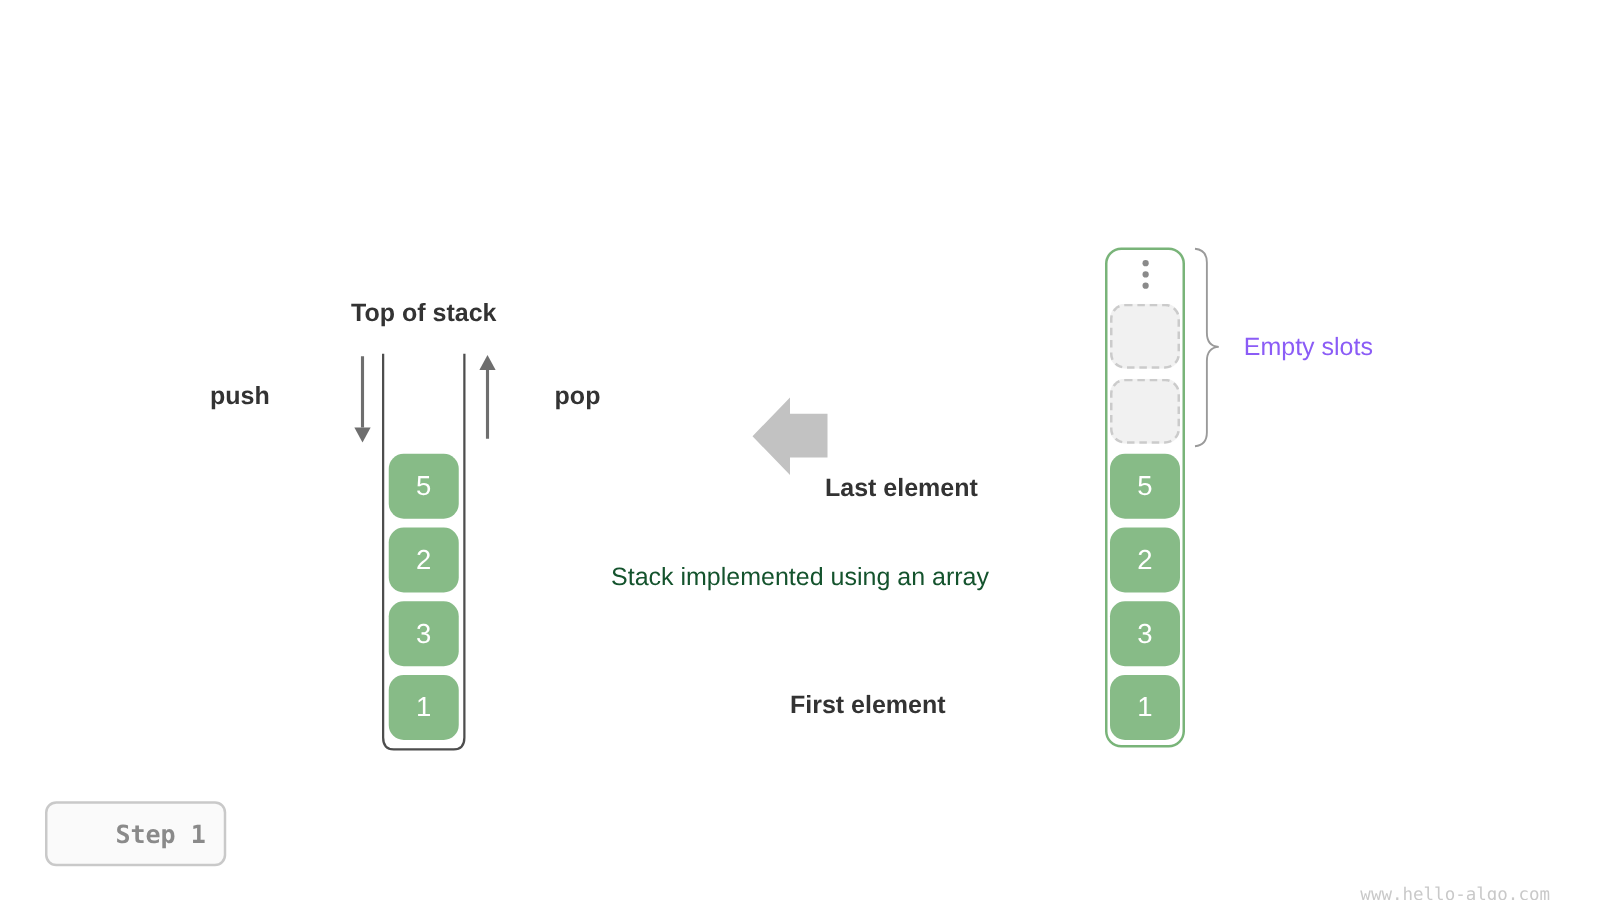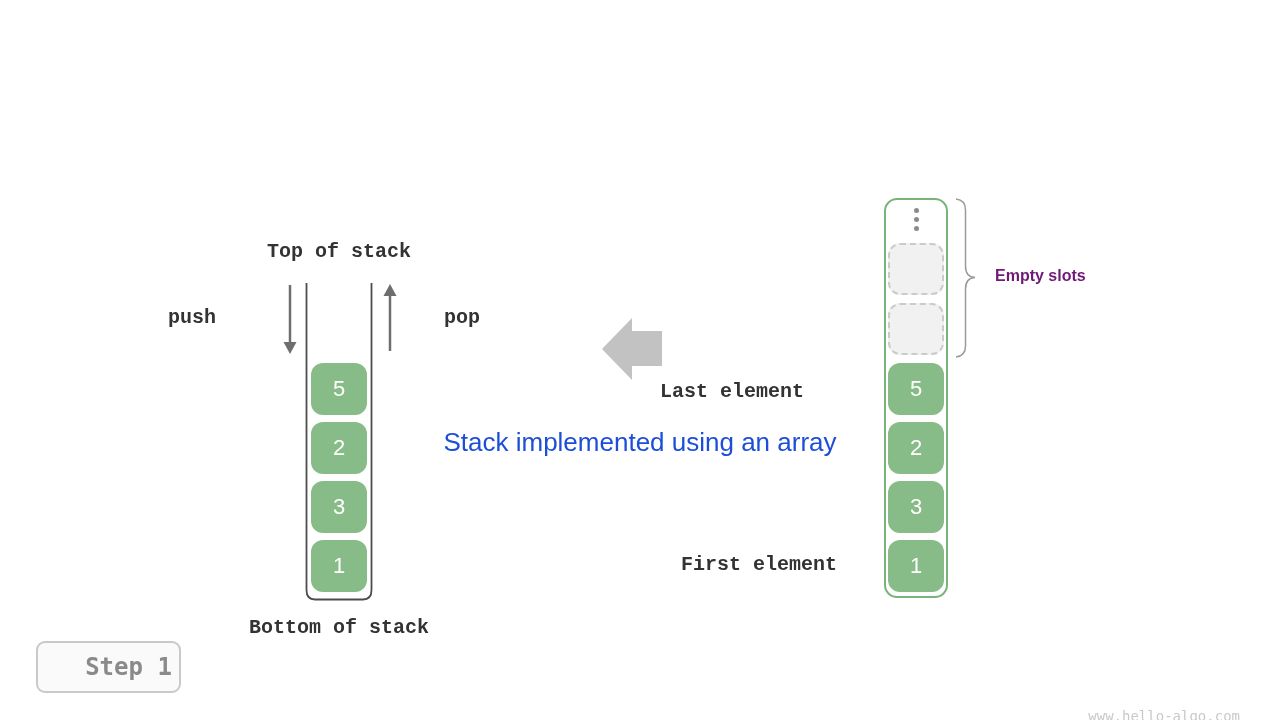--- a/index.html
+++ b/index.html
@@ -10,31 +10,31 @@
     height: 720px;
     background: #ffffff;
     overflow: hidden;
     font-family: "Liberation Sans", sans-serif;
   }
   .abs { position: absolute; }
   .label-dark {
     font-size: 20px;
     font-weight: bold;
     color: #333333;
-    font-family: Liberation Mono, monospace;
   }
   .label-gray {
-    font-size: 16px;
-    font-weight: bold;
-    color: #701a75;
+    font-size: 20px;
+    font-weight: normal;
+    color: #8b5cf6;
   }
   .caption {
-    font-size: 26px;
+    font-size: 20px;
     font-weight: 400;
-    color: #1d4ed8;
+    color: #14532d;
+    margin-top: 24px;
   }
   .block {
     position: absolute;
     width: 56px;
     height: 52px;
     background: #87bb87;
     border-radius: 12px;
     color: #ffffff;
     font-size: 22px;
     font-weight: 500;
@@ -82,21 +82,21 @@
     top: 641px;
     width: 145px;
     height: 52px;
     background: #fafafa;
     border: 2px solid #c9c9c9;
     border-radius: 9px;
     display: flex;
     align-items: center;
     justify-content: center;
     font-family: "DejaVu Sans Mono", monospace;
-    font-size: 24px;
+    font-size: 20px;
     font-weight: bold;
     color: #8a8a8a;
     padding-left: 40px;
   }
   .watermark {
     position: absolute;
     left: 1040px;
     top: 708px;
     width: 200px;
     text-align: right;
@@ -139,21 +139,20 @@
 
   <div class="abs label-dark" style="left:168px; top:306px; width:100px; text-align:left;">push</div>
 
   <div class="abs label-dark" style="left:412px; top:306px; width:100px; text-align:center;">pop</div>
 
   <div class="block" style="left:311px; top:363px;">5</div>
   <div class="block" style="left:311px; top:422px;">2</div>
   <div class="block" style="left:311px; top:481px;">3</div>
   <div class="block" style="left:311px; top:540px;">1</div>
 
-  <div class="abs label-dark" style="left:214px; top:616px; width:250px; text-align:center;">Bottom of stack</div>
 
   <div class="abs caption" style="left:440px; top:427px; width:400px; text-align:center;">Stack implemented using an array</div>
 
   <div class="array-container"></div>
 
   <div class="dots">
     <div class="dot"></div>
     <div class="dot"></div>
     <div class="dot"></div>
   </div>
@@ -163,19 +162,19 @@
 
   <div class="block" style="left:888px; top:363px;">5</div>
   <div class="block" style="left:888px; top:422px;">2</div>
   <div class="block" style="left:888px; top:481px;">3</div>
   <div class="block" style="left:888px; top:540px;">1</div>
 
   <div class="abs label-gray" style="left:995px; top:267px; width:200px; text-align:left;">Empty slots</div>
 
   <div class="abs label-dark" style="left:660px; top:380px; width:200px; ">Last element</div>
 
-  <div class="abs label-dark" style="left:659px; top:553px; width:200px; text-align:center;">First element</div>
+  <div class="abs label-dark" style="left:632px; top:553px; width:200px; text-align:left;">First element</div>
 
   <div class="step-badge">Step 1</div>
 
   <div class="watermark">www.hello-algo.com</div>
 
 </div>
 
 </body></html>

